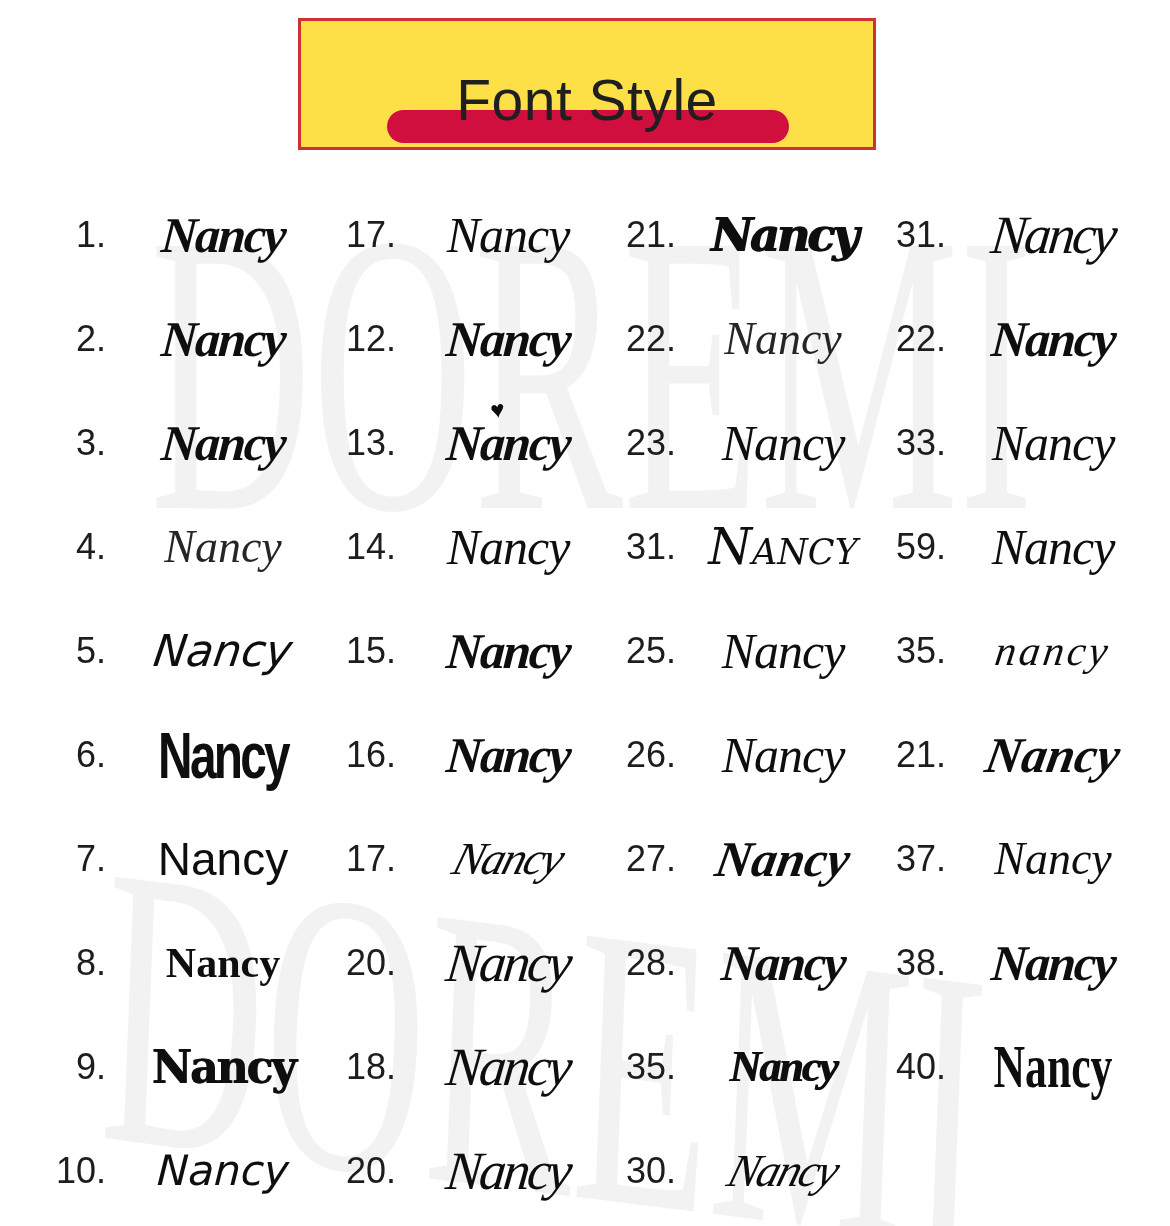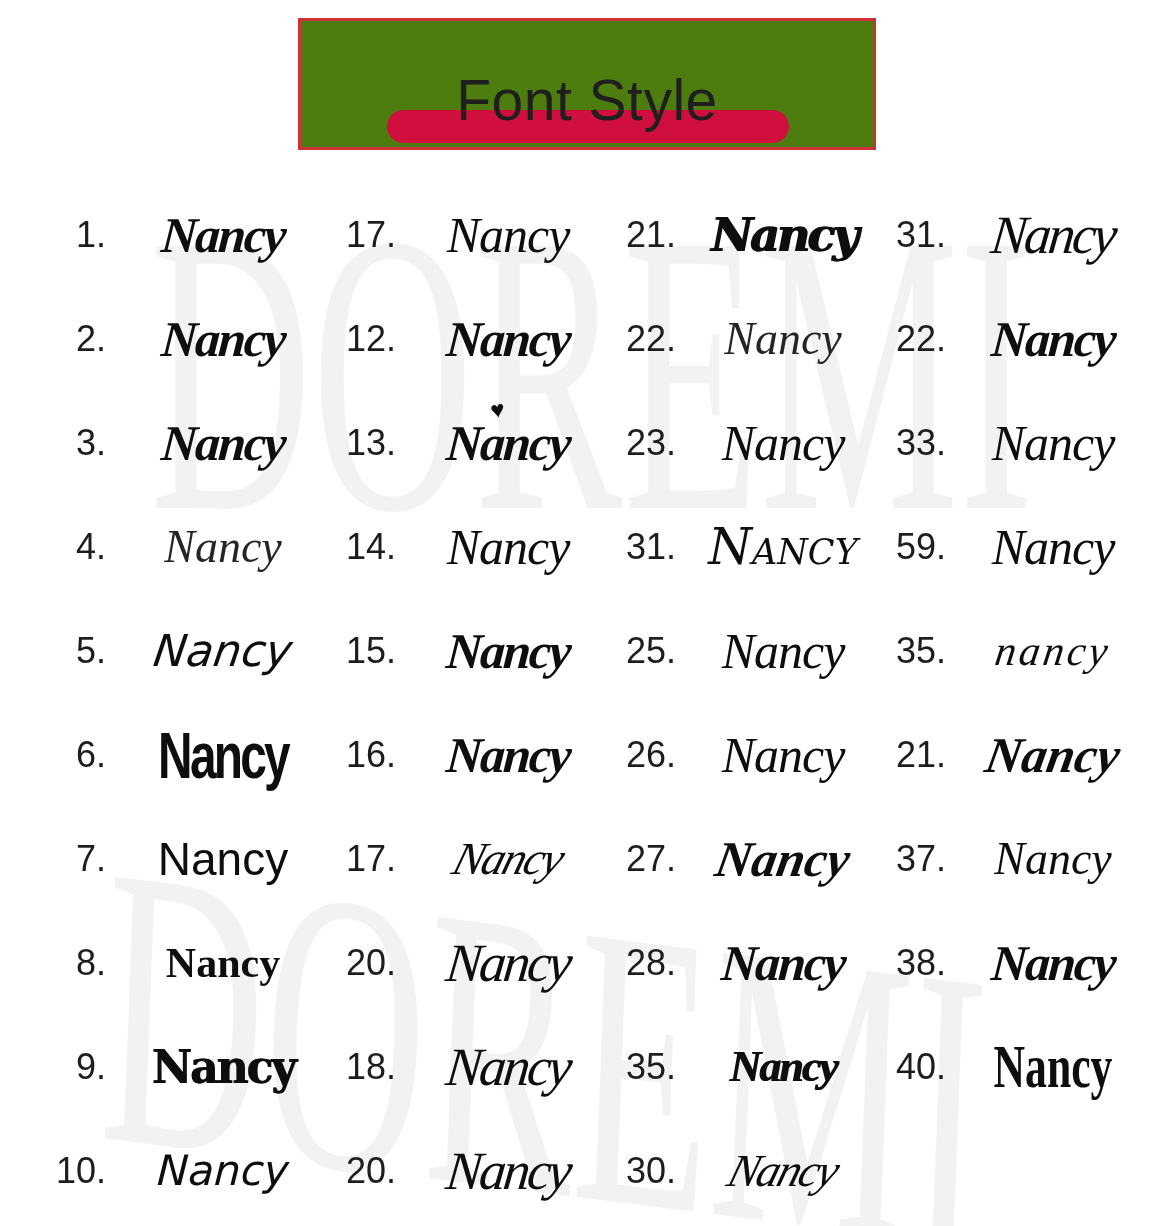--- a/index.html
+++ b/index.html
@@ -22,21 +22,21 @@
     pointer-events:none;
     user-select:none;
   }
   .wm-top{left:150px;top:210px;transform:scaleX(.56);transform-origin:left top;}
   .wm-bottom{left:110px;top:840px;transform:scaleX(.56) rotate(4deg);transform-origin:left top;}
 
   
   .header-box{
     position:absolute;left:298px;top:18px;width:572px;height:126px;
     border:3px solid #cf3033;
-    background:#4d7c0f;
+    background:#fde047;
     z-index:2;
   }
   .header-bar{
     position:absolute;left:86px;top:89px;width:402px;height:33px;
     background:#d00f3e;border-radius:17px;z-index:1;
   }
   .header-title{
     position:absolute;left:0;top:46px;width:100%;
     text-align:center;
     font-family:"Liberation Sans",sans-serif;

